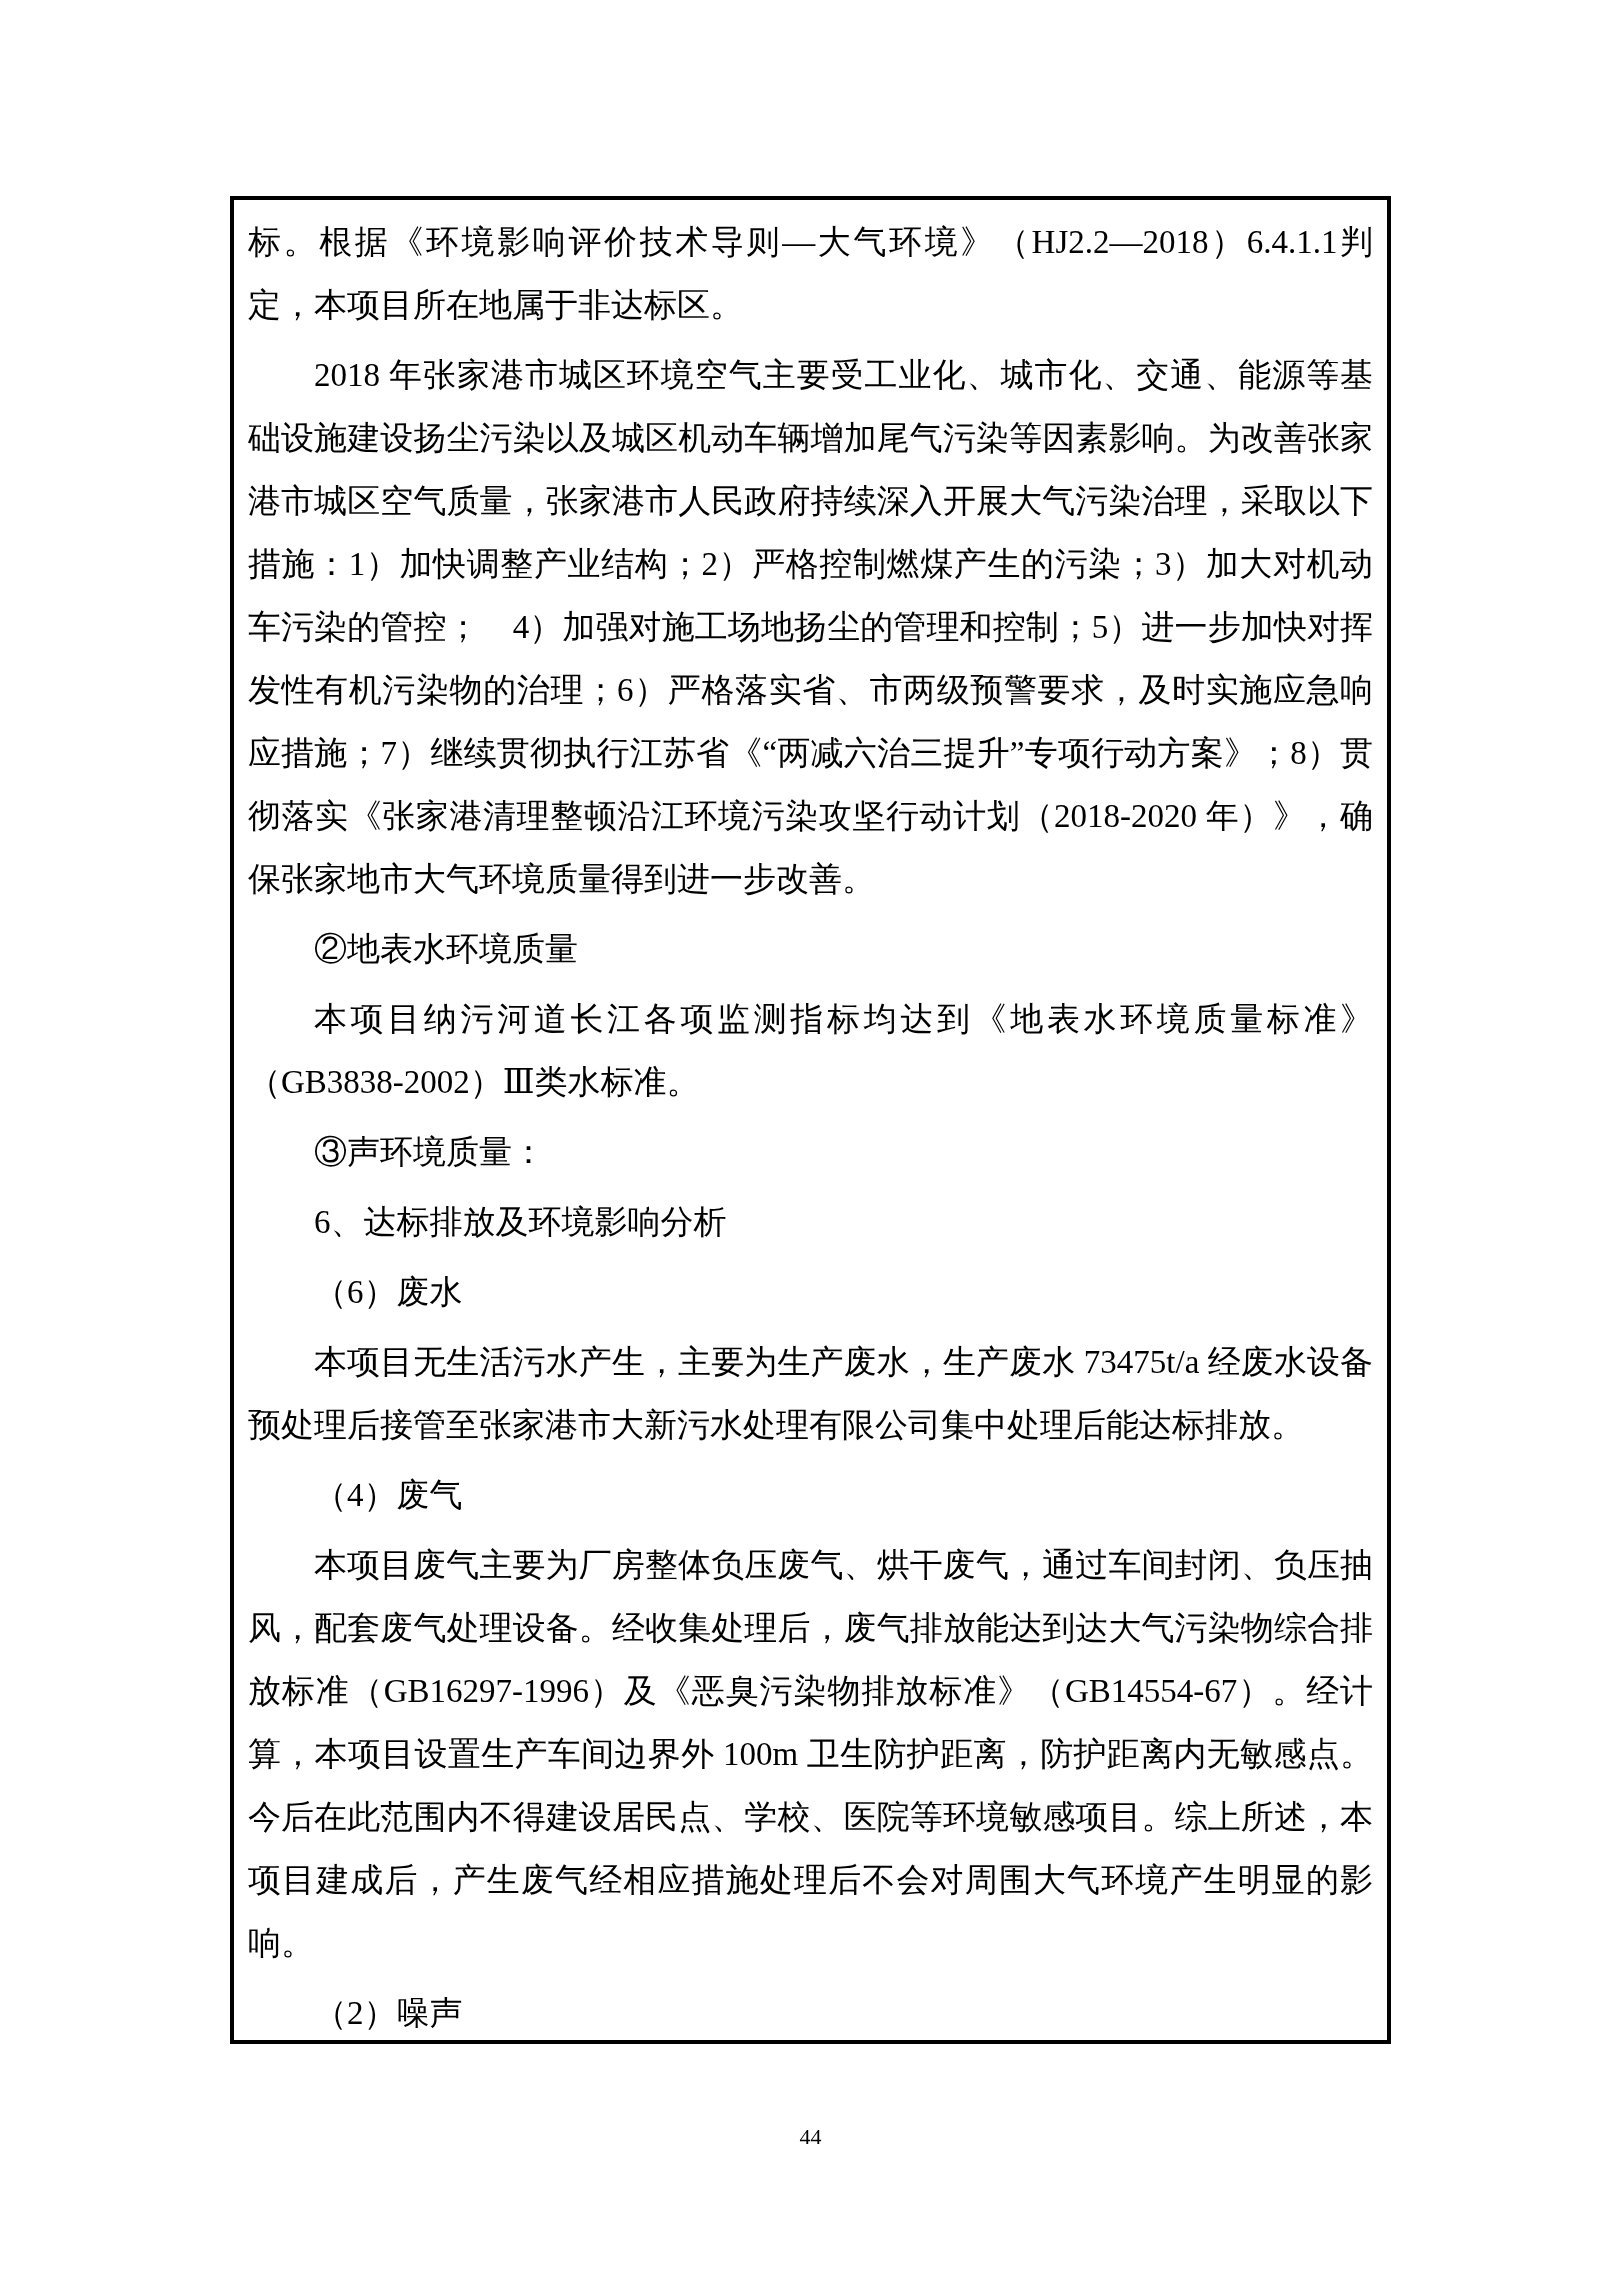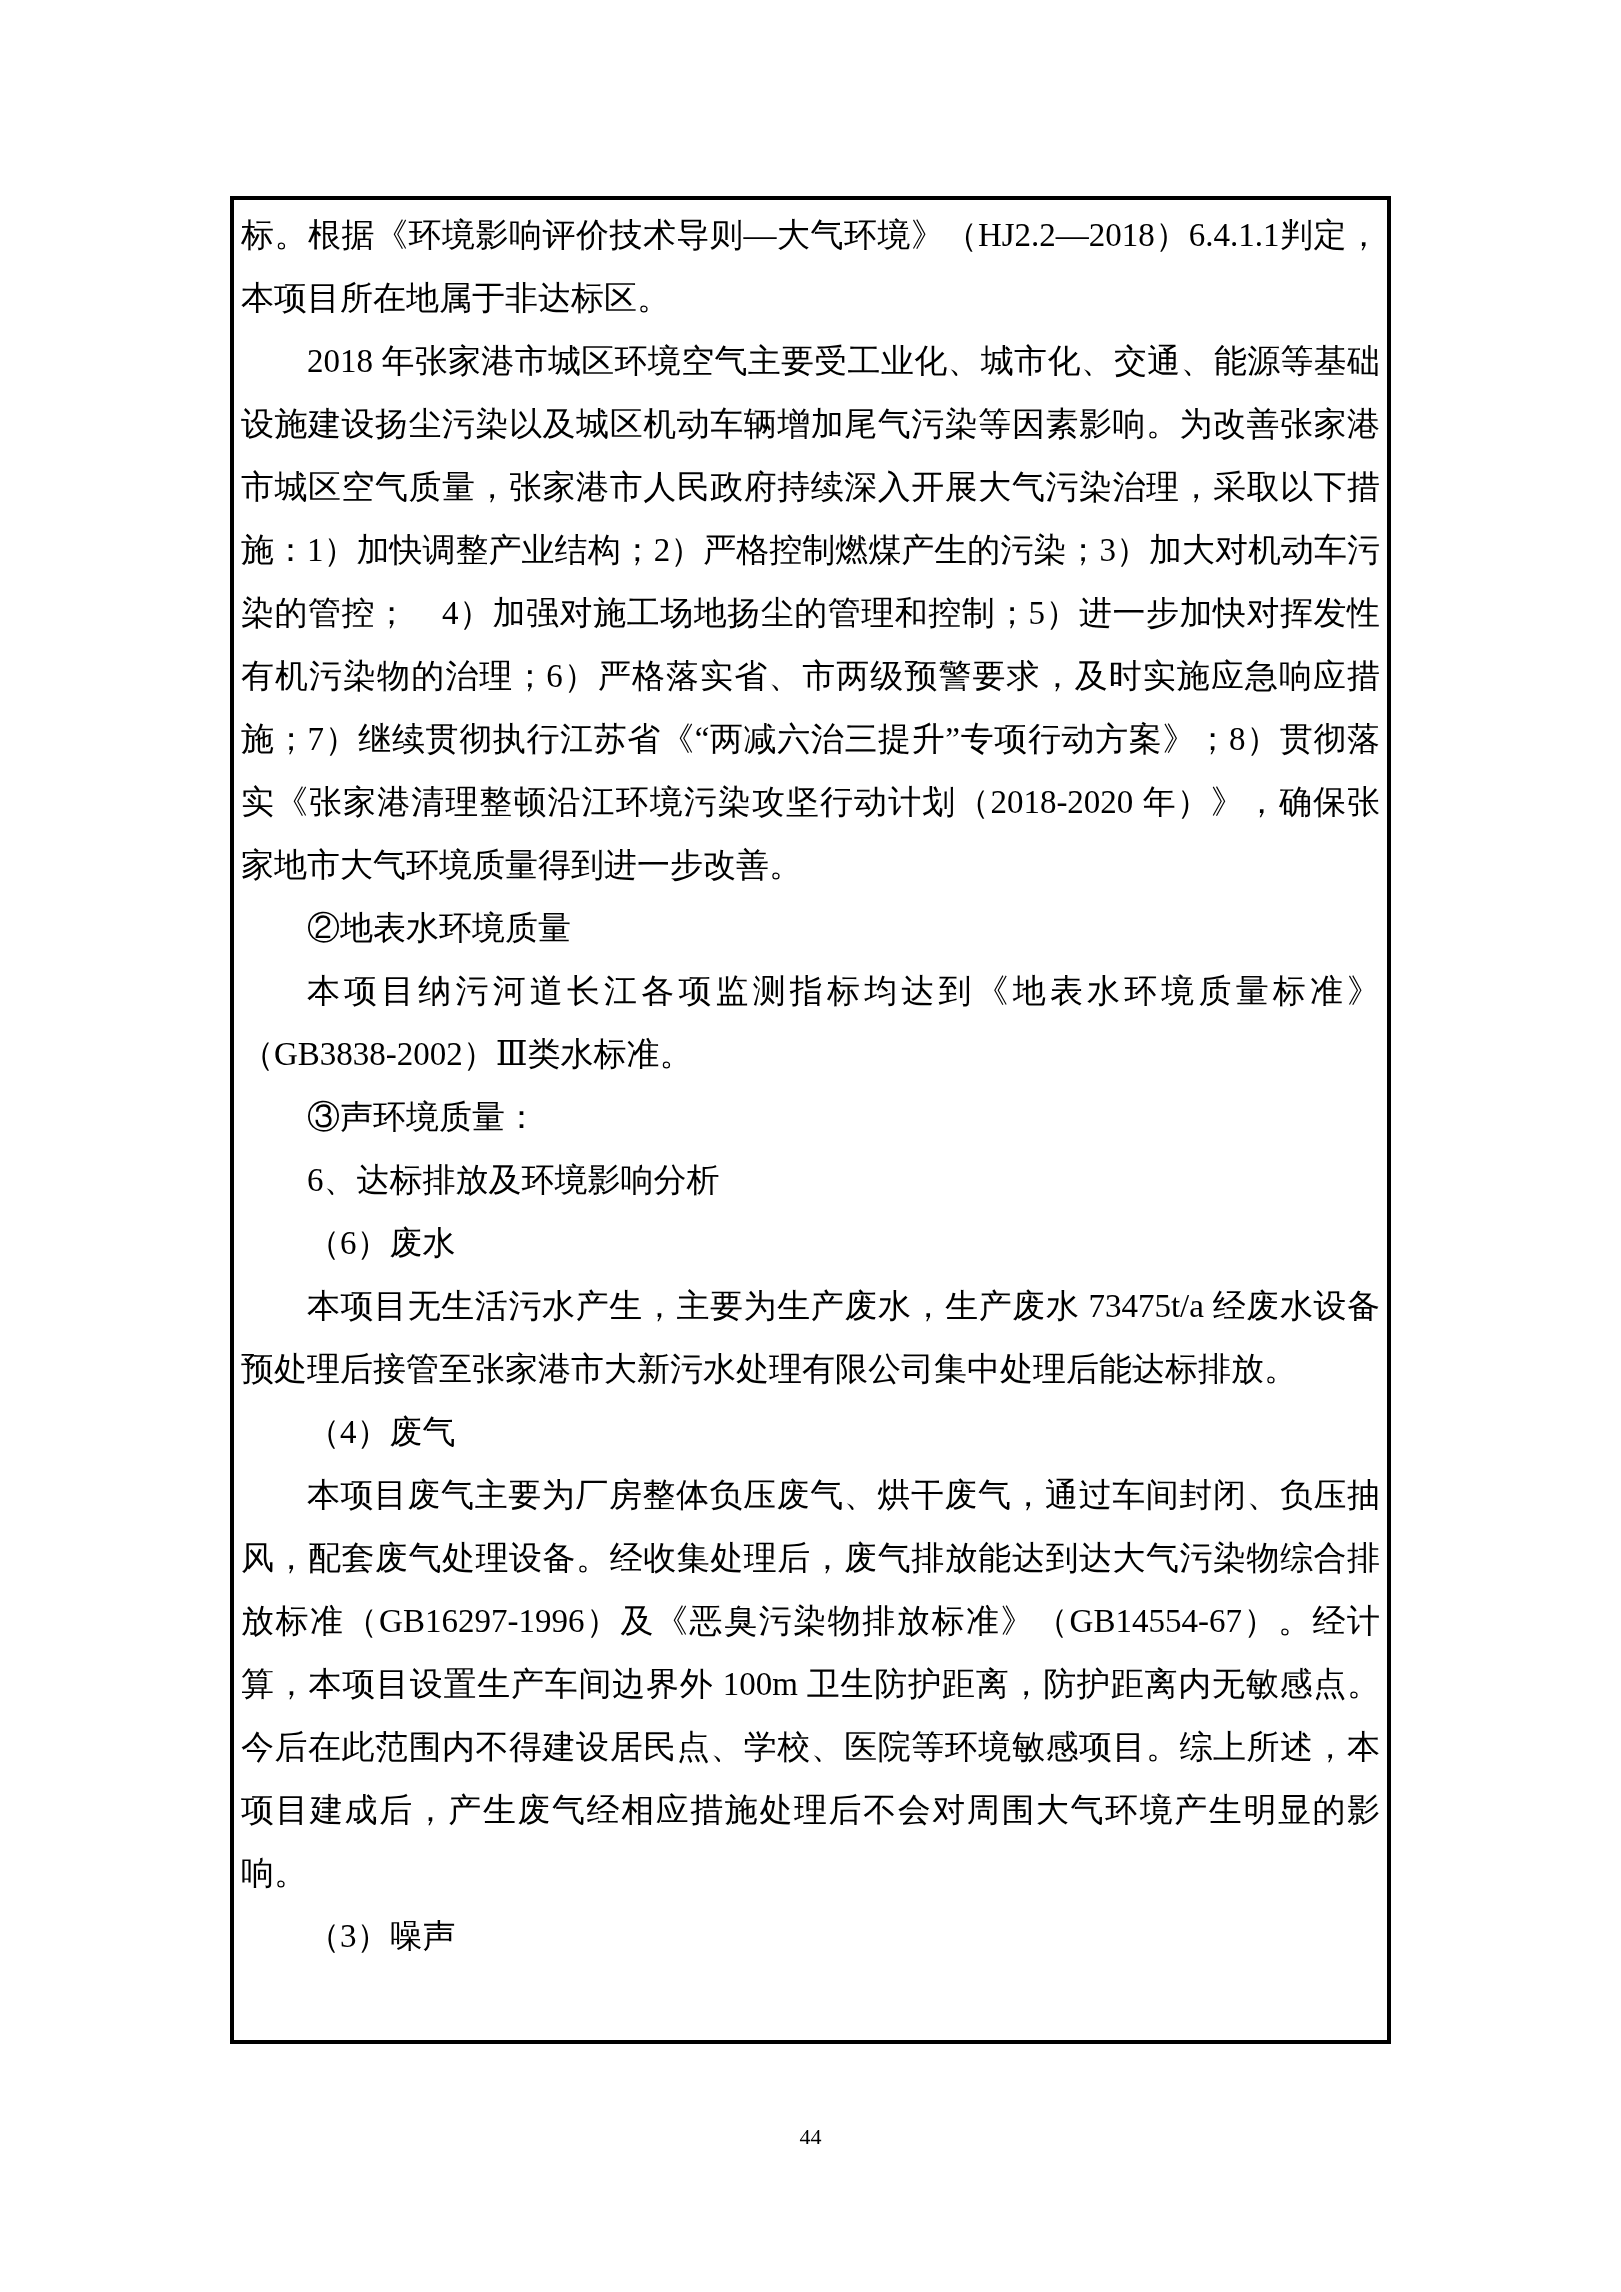--- a/index.html
+++ b/index.html
@@ -21,21 +21,21 @@
     left: 230px;
     top: 196px;
     width: 1161px;
     height: 1848px;
     border: 4.9px solid #000000;
     box-sizing: border-box;
     padding: 3.9px 6.9px 0 6.9px;
     background: #ffffff;
   }
   .para {
-    margin: 0;
+    margin: 7px;
     font-size: 33px;
     line-height: 63px;
     text-align: justify;
     text-justify: inter-ideograph;
     color: #000000;
     word-break: normal;
   }
   .para.indent {
     text-indent: 2em;
   }
@@ -58,17 +58,17 @@
     <p class="para">标。根据《环境影响评价技术导则—大气环境》（HJ2.2—2018）6.4.1.1判定，本项目所在地属于非达标区。</p>
     <p class="para indent">2018 年张家港市城区环境空气主要受工业化、城市化、交通、能源等基础设施建设扬尘污染以及城区机动车辆增加尾气污染等因素影响。为改善张家港市城区空气质量，张家港市人民政府持续深入开展大气污染治理，采取以下措施：1）加快调整产业结构；2）严格控制燃煤产生的污染；3）加大对机动车污染的管控；　4）加强对施工场地扬尘的管理和控制；5）进一步加快对挥发性有机污染物的治理；6）严格落实省、市两级预警要求，及时实施应急响应措施；7）继续贯彻执行江苏省《“两减六治三提升”专项行动方案》；8）贯彻落实《张家港清理整顿沿江环境污染攻坚行动计划（2018-2020 年）》，确保张家地市大气环境质量得到进一步改善。</p>
     <p class="para indent">②地表水环境质量</p>
     <p class="para indent">本项目纳污河道长江各项监测指标均达到《地表水环境质量标准》（GB3838-2002）Ⅲ类水标准。</p>
     <p class="para indent">③声环境质量：</p>
     <p class="para indent">6、达标排放及环境影响分析</p>
     <p class="para indent">（6）废水</p>
     <p class="para indent">本项目无生活污水产生，主要为生产废水，生产废水 73475t/a 经废水设备预处理后接管至张家港市大新污水处理有限公司集中处理后能达标排放。</p>
     <p class="para indent">（4）废气</p>
     <p class="para indent">本项目废气主要为厂房整体负压废气、烘干废气，通过车间封闭、负压抽风，配套废气处理设备。经收集处理后，废气排放能达到达大气污染物综合排放标准（GB16297-1996）及《恶臭污染物排放标准》（GB14554-67）。经计算，本项目设置生产车间边界外 100m 卫生防护距离，防护距离内无敏感点。今后在此范围内不得建设居民点、学校、医院等环境敏感项目。综上所述，本项目建成后，产生废气经相应措施处理后不会对周围大气环境产生明显的影响。</p>
-    <p class="para indent">（3）噪声</p>
+    <p class="para indent">（2）噪声</p>
   </div>
   <div class="page-footer">44</div>
 </div>
 
 
 </body></html>

